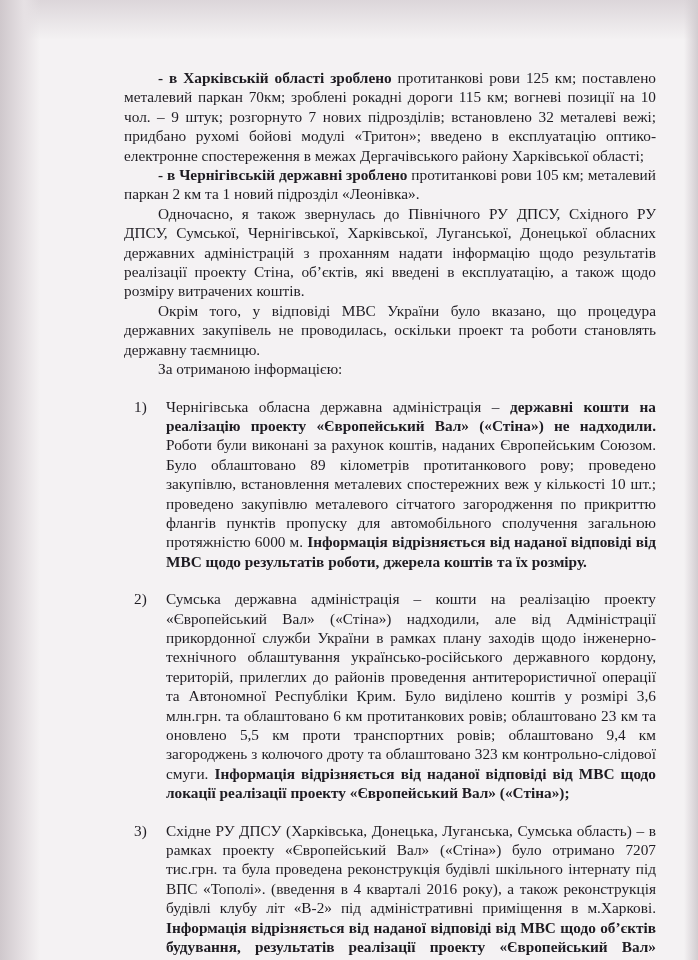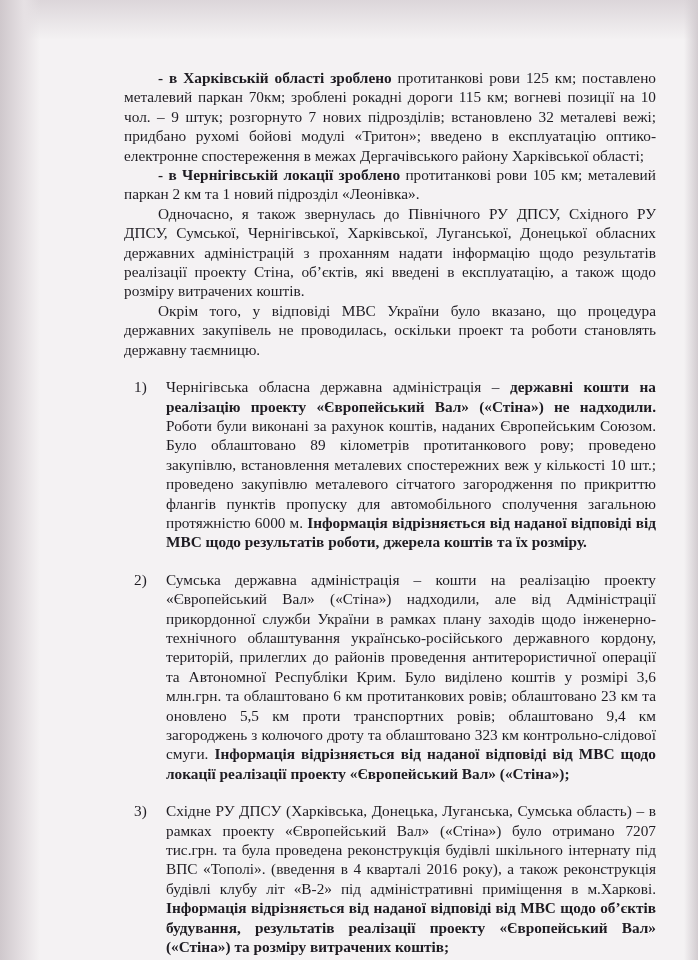--- a/index.html
+++ b/index.html
@@ -41,23 +41,24 @@
   </style>
 </head>
 <body>
 
 <div class="shadow-top"></div>
 <div class="shadow-left"></div>
 <div class="shadow-right"></div>
 
 <div class="page">
   <p class="indent"><b>- в Харківській області зроблено</b><span> протитанкові рови 125 км; поставлено металевий паркан 70км; зроблені рокадні дороги 115 км; вогневі позиції на 10 чол. – 9 штук; розгорнуто 7 нових підрозділів; встановлено 32 металеві вежі; придбано рухомі бойові модулі «Тритон»; введено в експлуатацію оптико-електронне спостереження в межах Дергачівського району Харківської області;</span></p>
-  <p class="indent"><b>- в Чернігівській локації зроблено</b><span> протитанкові рови 105 км; металевий паркан 2 км та 1 новий підрозділ «Леонівка».</span></p>
+  <p class="indent"><b>- в Чернігівській державні зроблено</b><span> протитанкові рови 105 км; металевий паркан 2 км та 1 новий підрозділ «Леонівка».</span></p>
   <p class="indent">Одночасно, я також звернулась до Північного РУ ДПСУ, Східного РУ ДПСУ, Сумської, Чернігівської, Харківської, Луганської, Донецької обласних державних адміністрацій з проханням надати інформацію щодо результатів реалізації проекту Стіна, об’єктів, які введені в експлуатацію, а також щодо розміру витрачених коштів.</p>
   <p class="indent">Окрім того, у відповіді МВС України було вказано, що процедура державних закупівель не проводилась, оскільки проект та роботи становлять державну таємницю.</p>
+  <p class="indent">За отриманою інформацією:</p>
 
   <div class="list">
     <div class="item">
       <span class="num">1)</span>
       <span>Чернігівська обласна державна адміністрація – </span><b>державні кошти на реалізацію проекту «Європейський Вал» («Стіна») не надходили.</b><span> Роботи були виконані за рахунок коштів, наданих Європейським Союзом. Було облаштовано 89 кілометрів протитанкового рову; проведено закупівлю, встановлення металевих спостережних веж у кількості 10 шт.; проведено закупівлю металевого сітчатого загородження по прикриттю флангів пунктів пропуску для автомобільного сполучення загальною протяжністю 6000 м. </span><b>Інформація відрізняється від наданої відповіді від МВС щодо результатів роботи, джерела коштів та їх розміру.</b>
     </div>
     <div class="item">
       <span class="num">2)</span>
       <span>Сумська державна адміністрація – кошти на реалізацію проекту «Європейський Вал» («Стіна») надходили, але від Адміністрації прикордонної служби України в рамках плану заходів щодо інженерно-технічного облаштування українсько-російського державного кордону, територій, прилеглих до районів проведення антитерористичної операції та Автономної Республіки Крим. Було виділено коштів у розмірі 3,6 млн.грн. та облаштовано 6 км протитанкових ровів; облаштовано 23 км та оновлено 5,5 км проти транспортних ровів; облаштовано 9,4 км загороджень з колючого дроту та облаштовано 323 км контрольно-слідової смуги. </span><b>Інформація відрізняється від наданої відповіді від МВС щодо локації реалізації проекту «Європейський Вал» («Стіна»);</b>
     </div>

